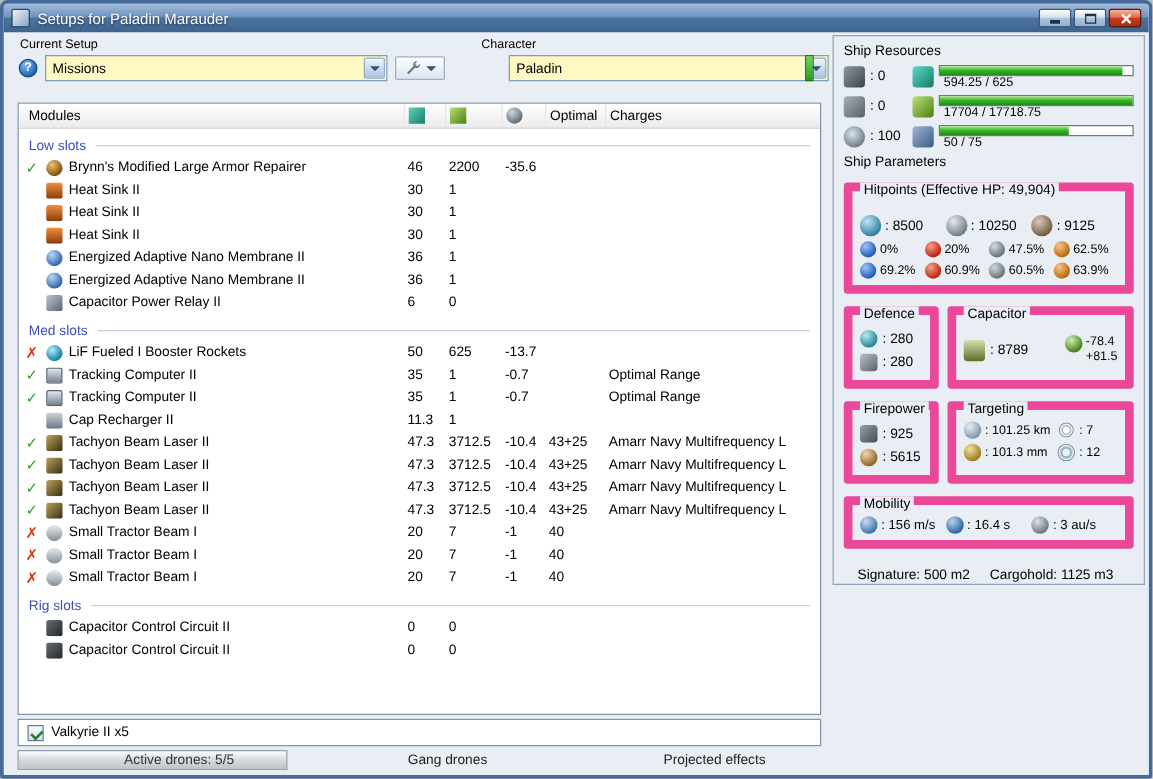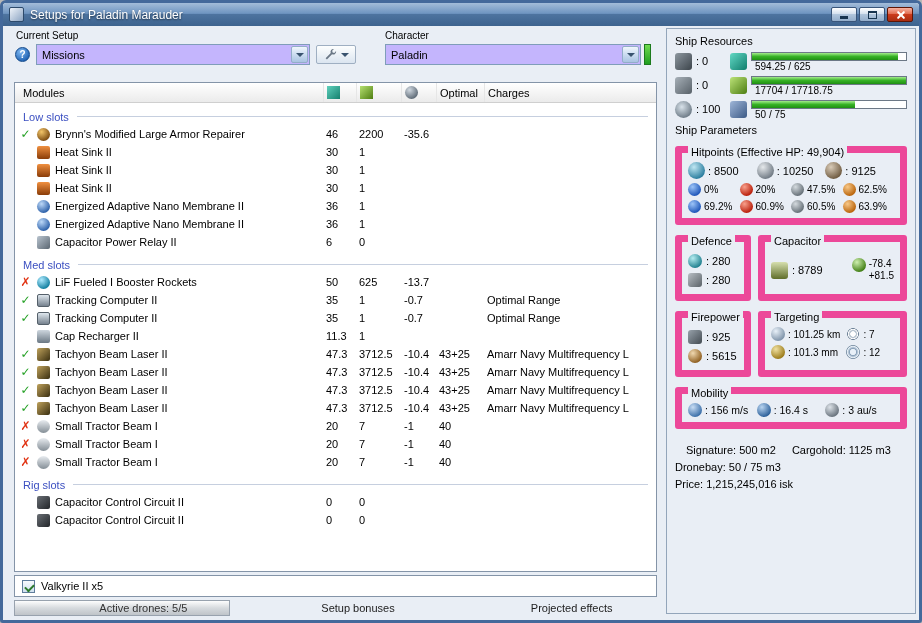--- a/index.html
+++ b/index.html
@@ -21,22 +21,22 @@
   .x-icon{position:relative;width:9px;height:9px;}
   .x-icon::before,.x-icon::after{content:"";position:absolute;left:4px;top:0;width:2px;height:10px;background:#fff;border-radius:1px;}
   .x-icon::before{transform:rotate(45deg);} .x-icon::after{transform:rotate(-45deg);}
   
   .content{position:relative;width:916px;height:594px;background:#e9eef5;font-size:11px;color:#000;}
   .label{position:absolute;font-size:10px;}
   .cs-label{left:13px;top:4px;} .ch-label{left:382px;top:4px;}
   .help{position:absolute;left:12px;top:21px;width:15px;height:15px;border-radius:50%;
         background:radial-gradient(circle at 35% 30%,#7fb8f2,#1c5fb0 80%);color:#fff;font-weight:bold;font-size:10px;
         display:flex;align-items:center;justify-content:center;border:1px solid #134a8c;}
-  .combo{position:absolute;height:21px;background:#c4b5fd;border:1px solid #7f9db9;display:flex;align-items:center;}
-  .setup-combo{left:33px;top:18px;width:274px;} .char-combo{left:382px;top:18px;width:256px;}
+  .combo{position:absolute;height:21px;background:#fef9c3;border:1px solid #7f9db9;display:flex;align-items:center;}
+  .setup-combo{left:33px;top:18px;width:274px;} .char-combo{left:404px;top:18px;width:256px;}
   .combo-val{flex:1;padding-left:5px;white-space:nowrap;overflow:hidden;}
   .combo-btn{width:17px;height:17px;margin:1px;background:linear-gradient(180deg,#f0f6fc,#cbdcf0 50%,#aac4e2);
              border:1px solid #93adc9;border-radius:2px;display:flex;align-items:center;justify-content:center;}
   .tri{width:0;height:0;border-left:4px solid transparent;border-right:4px solid transparent;border-top:4px solid #39536f;}
   .tool-btn{position:absolute;left:313px;top:19px;width:40px;height:19px;border:1px solid #9fafc2;border-radius:2px;
             background:linear-gradient(180deg,#fdfefe,#dbe5f0);display:flex;align-items:center;justify-content:center;gap:4px;}
   .skill-bar{position:absolute;left:641px;top:18px;width:7px;height:21px;background:linear-gradient(180deg,#6fdc4f,#1f9e1f);
              border:1px solid #1c7a1c;}
   
   .mtable{position:absolute;left:11px;top:56px;width:643px;height:490px;background:#fff;border:1px solid #8494a8;overflow:hidden;}
@@ -71,21 +71,21 @@
   
   .drones{position:absolute;left:11px;top:549px;width:643px;height:22px;background:#fff;border:1px solid #8494a8;
           display:flex;align-items:center;gap:6px;padding-left:7px;}
   .checkbox{width:13px;height:13px;border:1px solid #5f7d9c;background:linear-gradient(180deg,#f7fafd,#cfe0f0);position:relative;flex:none;}
   .checkbox.checked::after{content:"";position:absolute;left:2px;top:3px;width:7px;height:4px;
           border-left:2px solid #2c7a2c;border-bottom:2px solid #2c7a2c;transform:rotate(-45deg);}
   .bbar{position:absolute;left:11px;top:574px;width:643px;height:16px;display:flex;}
   .bseg{flex:1;display:flex;align-items:center;justify-content:center;color:#1c1c1c;padding-left:43px;}
   .bseg.progress{border:1px solid #98a2ae;background:linear-gradient(180deg,#fdfdfd,#d6dade 50%,#bfc4c9);color:#333;}
   
-  .rpanel{position:absolute;left:663px;top:2px;width:250px;height:586px;border:1px solid #93a5ba;padding:4px 8px;overflow:hidden;}
+  .rpanel{position:absolute;left:663px;top:2px;width:250px;height:440px;border:1px solid #93a5ba;padding:4px 8px;overflow:hidden;}
   .section-title{margin:2px 0 5px;}
   .res-row{display:flex;align-items:flex-start;gap:4px;margin-bottom:2px;height:22px;}
   .res-row .ricon{margin-top:1px;}
   .res-val{width:30px;padding-top:3px;}
   .bar-wrap{flex:1;display:block;}
   .bar-track{display:block;height:9px;border:1px solid #6c7886;background:#fff;}
   .bar-fill{display:block;height:100%;background:linear-gradient(180deg,#a4ec8c,#37b226 50%,#1f8f12);}
   .bar-text{display:block;font-size:10px;margin-top:0;padding-left:4px;}
   .ricon{width:17px;height:17px;flex:none;border-radius:3px;display:inline-block;background:linear-gradient(135deg,#9aa5b1,#59646f);}
   .ricon.sm{width:13px;height:13px;} .ricon.md{width:14px;height:14px;}
@@ -110,21 +110,21 @@
   .dps-icon{background:radial-gradient(circle at 35% 30%,#f0d8b0,#8e5e1f 75%);border-radius:50%;}
   .targeting-range-icon{background:radial-gradient(circle at 35% 30%,#e8f0f8,#7d92a8 75%);border-radius:50%;}
   .max-targets-icon{border-radius:50%;background:radial-gradient(circle,#ffffff 25%,#9fb0c0 32%,#ffffff 48%,#6d8096 56%,#e8eef4 62%);}
   .scan-resolution-icon{background:radial-gradient(circle at 35% 30%,#f0e0a0,#9a7a18 75%);border-radius:50%;}
   .sensor-strength-icon{border-radius:50%;background:radial-gradient(circle,#e8f0f8 28%,#88a0b8 36%,#e8f0f8 58%,#5f7890 68%,#eef2f8 76%);}
   .max-velocity-icon{background:radial-gradient(circle at 35% 30%,#c8ddf4,#3a6ea8 75%);border-radius:50%;}
   .align-time-icon{background:radial-gradient(circle at 35% 30%,#b8d4f0,#2a5e98 75%);border-radius:50%;}
   .warp-speed-icon{background:radial-gradient(circle at 35% 30%,#dce2e8,#68727c 75%);border-radius:50%;}
   .gbox{position:relative;border:7px solid #ec4899;border-radius:3px;margin-top:10px;padding:9px 6px 5px;}
   .gtitle{position:absolute;top:-7px;left:6px;background:#e9eef5;padding:0 3px;line-height:13px;white-space:nowrap;}
-  .hp-vals{display:flex;align-items:center;}
+  .hp-vals{display:flex;align-items:center;margin-top:10px;}
   .hv{flex:1;display:flex;align-items:center;gap:3px;white-space:nowrap;}
   .resist-row{display:flex;margin-top:4px;}
   .rcell{flex:1;display:flex;align-items:center;gap:3px;font-size:10px;white-space:nowrap;}
   .pair{display:flex;gap:7px;align-items:stretch;}
   .def-box,.fp-box{width:76px;flex:none;}
   .cap-box,.tg-box{flex:1;}
   .dline{display:flex;align-items:center;gap:4px;height:19px;white-space:nowrap;}
   .cap-inner{display:flex;align-items:center;gap:4px;height:38px;}
   .cap-delta{margin-left:auto;display:flex;align-items:flex-start;gap:3px;}
   .cap-delta .col{display:flex;flex-direction:column;font-size:10px;line-height:12px;}
@@ -480,21 +480,21 @@
         </div>
     </div>
 
     <div class="drones">
       <span class="checkbox checked"></span>
       <span>Valkyrie II x5</span>
     </div>
 
     <div class="bbar">
       <div class="bseg progress">Active drones: 5/5</div>
-      <div class="bseg">Setup bonuses</div>
+      <div class="bseg">Gang drones</div>
       <div class="bseg">Projected effects</div>
     </div>
 
     <div class="rpanel">
       <div class="section-title">Ship Resources</div>
       <div>
 
           <div class="res-row">
             <span class="ricon turret-hardpoint-icon"></span>
             <span class="res-val">: 0</span>

